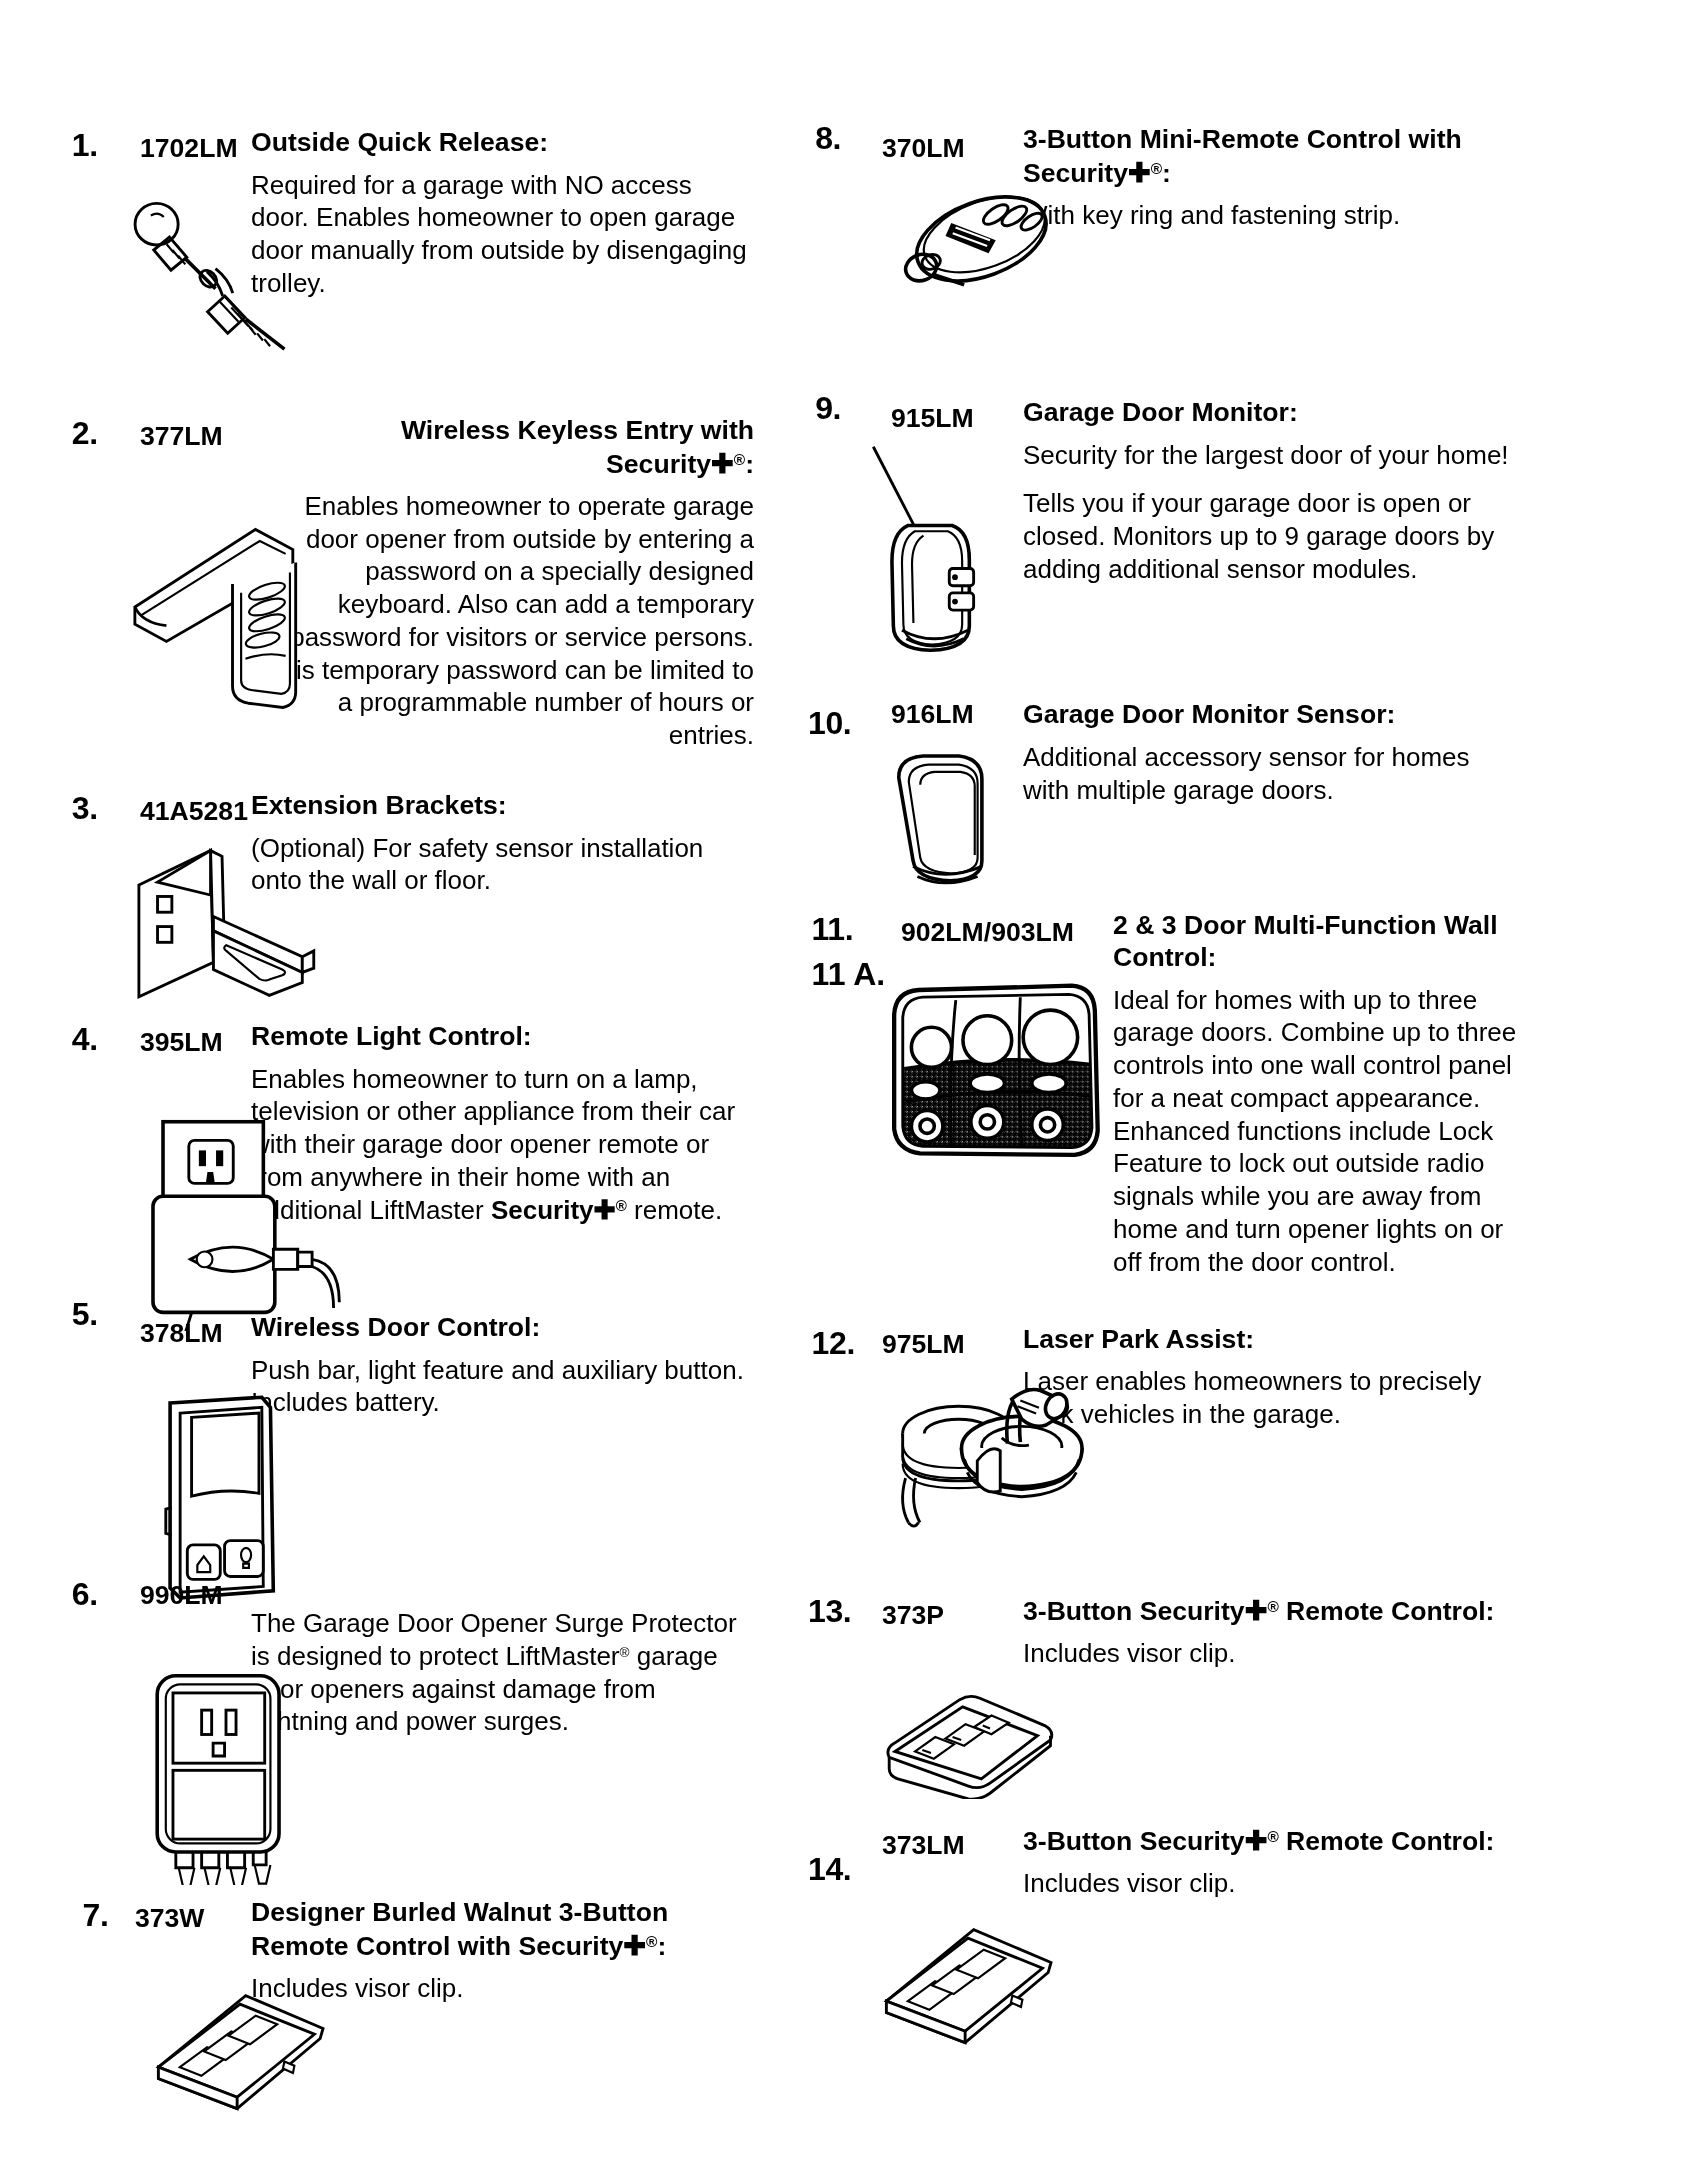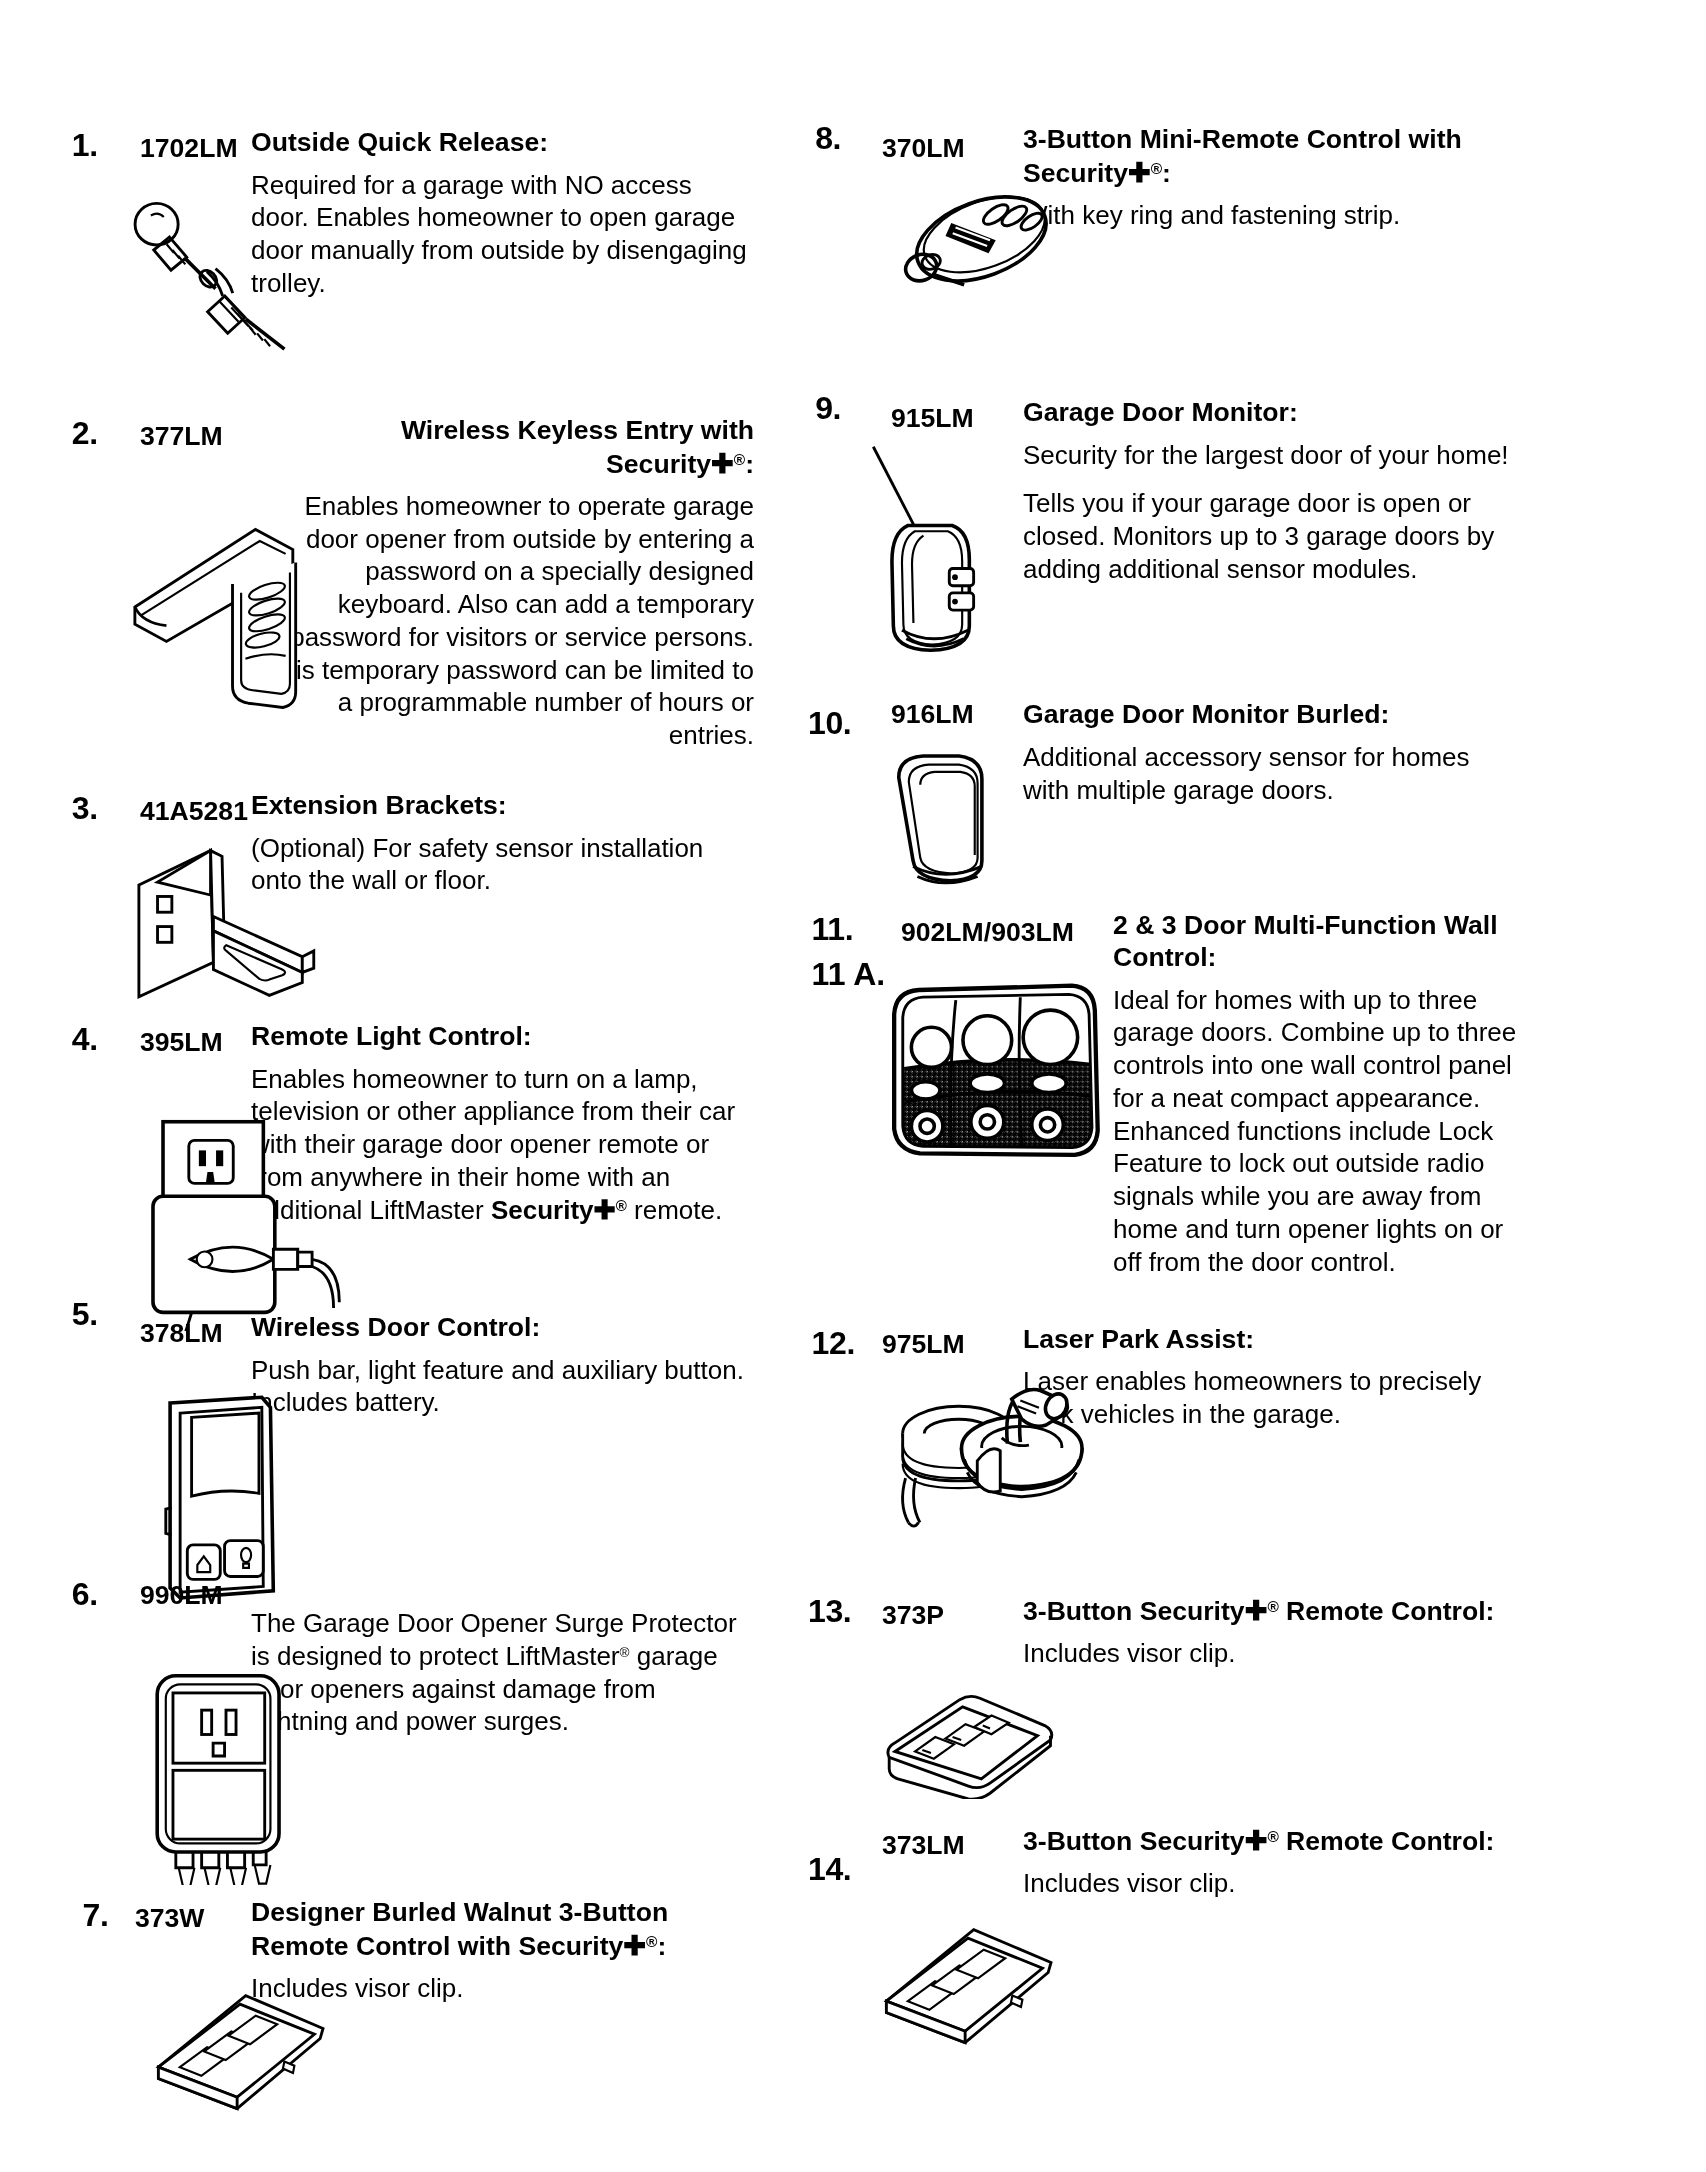--- a/index.html
+++ b/index.html
@@ -314,21 +314,21 @@
     </div>
 
     <div class="item" style="top:399px;">
       <div class="item-head">
         <div class="num" style="left:-10.8px; top:-7.2px;">9.</div>
         <div class="model" style="left:65px; top:5.7px;">915LM</div>
       </div>
       <div class="textcol" style="left:197px; top:-2.9px; width:496px;">
         <p class="title">Garage Door Monitor:</p>
         <p class="body">Security for the largest door of your home!</p>
-        <p class="body">Tells you if your garage door is open or closed. Monitors up to 3 garage doors by adding additional sensor modules.</p>
+        <p class="body">Tells you if your garage door is open or closed. Monitors up to 9 garage doors by adding additional sensor modules.</p>
       </div>
       <div class="art" style="left:43px; top:43px;">
         <svg width="172" height="223" viewBox="0 0 240 310" fill="#fff" stroke="#000" stroke-width="5">
           <path d="M6 6 L66 122" fill="none" stroke-width="4"></path>
           <path d="M54 116 q-22 10 -22 50 L34 256 q0 32 52 34 q54 -2 54 -34 L140 164 q0 -40 -24 -48 Z"></path>
           <path d="M64 124 q-18 10 -18 44 L48 254 q0 26 40 28 q42 -2 42 -28 L130 166 q0 -34 -20 -42 Z" fill="none" stroke-width="3"></path>
           <path d="M76 130 q-16 10 -16 40 L62 252" fill="none" stroke-width="3"></path>
           <rect x="112" y="176" width="34" height="24" rx="5" fill="#fff" stroke-width="4"></rect>
           <circle cx="120" cy="188" r="4" fill="#000" stroke="none"></circle>
           <rect x="112" y="210" width="34" height="24" rx="5" fill="#fff" stroke-width="4"></rect>
@@ -338,21 +338,21 @@
         </svg>
       </div>
     </div>
 
     <div class="item" style="top:707px;">
       <div class="item-head">
         <div class="num" style="left:-18px; top:0;">10.</div>
         <div class="model" style="left:65px; top:-5.7px;">916LM</div>
       </div>
       <div class="textcol" style="left:197px; top:-8.6px; width:496px;">
-        <p class="title">Garage Door Monitor Burled:</p>
+        <p class="title">Garage Door Monitor Sensor:</p>
         <p class="body">Additional accessory sensor for homes with multiple garage doors.</p>
       </div>
       <div class="art" style="left:57px; top:43px;">
         <svg width="129" height="144" viewBox="0 0 180 200" fill="#fff" stroke="#000" stroke-width="5">
           <path d="M22 38 q0 -28 34 -30 l50 0 q32 4 32 32 L138 154 q0 26 -44 28 q-48 -2 -52 -28 Z"></path>
           <path d="M36 44 q0 -22 28 -24 l42 0 q26 4 26 26 L132 150 q0 20 -36 22 q-40 -2 -44 -22 Z" fill="none" stroke-width="3"></path>
           <path d="M52 48 q0 -16 20 -18 l36 0 q20 3 20 20 L128 146" fill="none" stroke-width="3"></path>
           <path d="M42 162 q44 22 96 0" fill="none" stroke-width="4"></path>
           <path d="M48 176 q38 18 84 0" fill="none" stroke-width="4"></path>
         </svg>

